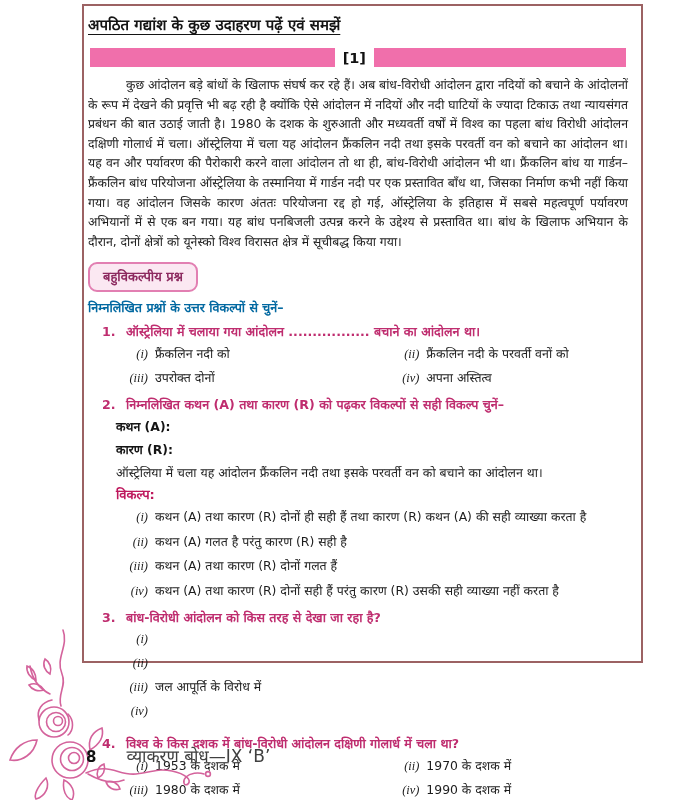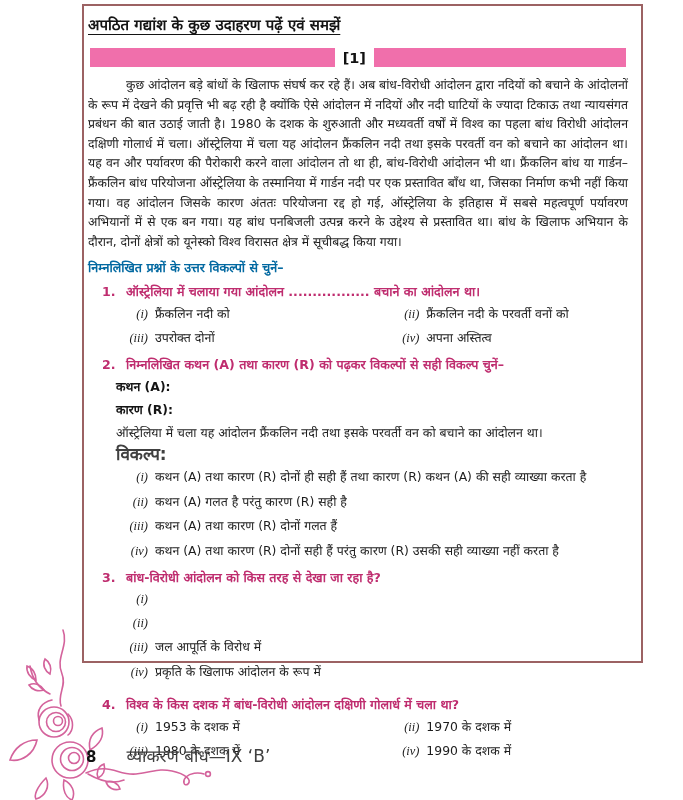--- a/index.html
+++ b/index.html
@@ -43,21 +43,21 @@
   .opts-2col{display:grid;grid-template-columns:53% 47%;padding-left:28px;}
   .opts-1col{padding-left:28px;}
   .opt{display:flex;align-items:baseline;font-size:12.4px;color:#1c1c1c;line-height:24px;}
   .opts-1col .opt{line-height:23.5px;}
   .opt-label{
     font-family:"Liberation Serif","DejaVu Serif",serif;font-style:italic;
     flex:0 0 32px;text-align:right;margin-right:7px;font-size:12.4px;
   }
   .stmt{display:flex;padding-left:28px;font-size:12.4px;line-height:23px;color:#1c1c1c;flex-direction:column;}
   .stmt-label{font-weight:bold;margin-right:8px;white-space:nowrap;color:#141414;}
-  .vikalp{padding-left:28px;color:#404040;font-weight:bold;font-size:17px;line-height:21px;}
+  .vikalp{padding-left:28px;color:#be185d;font-weight:bold;font-size:13px;line-height:21px;}
   .footer{
     position:absolute;left:86px;top:744px;display:flex;align-items:baseline;gap:30px;
   }
   .page-num{font-weight:bold;font-size:15px;color:#111;}
   .book-title{font-size:17px;color:#404040;}
   .ornament{position:absolute;left:6px;top:628px;pointer-events:none;}
 </style>
 </head>
 <body>
 
@@ -68,20 +68,23 @@
   <div class="heading">अपठित गद्यांश के कुछ उदाहरण पढ़ें एवं समझें</div>
 
   <div class="marker-row">
     <div class="bar"></div>
     <span class="marker">[1]</span>
     <div class="bar" style="flex:1.03"></div>
   </div>
 
   <p class="passage">कुछ आंदोलन बड़े बांधों के खिलाफ संघर्ष कर रहे हैं। अब बांध-विरोधी आंदोलन द्वारा नदियों को बचाने के आंदोलनों के रूप में देखने की प्रवृत्ति भी बढ़ रही है क्योंकि ऐसे आंदोलन में नदियों और नदी घाटियों के ज्यादा टिकाऊ तथा न्यायसंगत प्रबंधन की बात उठाई जाती है। 1980 के दशक के शुरुआती और मध्यवर्ती वर्षों में विश्व का पहला बांध विरोधी आंदोलन दक्षिणी गोलार्ध में चला। ऑस्ट्रेलिया में चला यह आंदोलन फ्रैंकलिन नदी तथा इसके परवर्ती वन को बचाने का आंदोलन था। यह वन और पर्यावरण की पैरोकारी करने वाला आंदोलन तो था ही, बांध-विरोधी आंदोलन भी था। फ्रैंकलिन बांध या गार्डन– फ्रैंकलिन बांध परियोजना ऑस्ट्रेलिया के तस्मानिया में गार्डन नदी पर एक प्रस्तावित बाँध था, जिसका निर्माण कभी नहीं किया गया। वह आंदोलन जिसके कारण अंततः परियोजना रद्द हो गई, ऑस्ट्रेलिया के इतिहास में सबसे महत्वपूर्ण पर्यावरण अभियानों में से एक बन गया। यह बांध पनबिजली उत्पन्न करने के उद्देश्य से प्रस्तावित था। बांध के खिलाफ अभियान के दौरान, दोनों क्षेत्रों को यूनेस्को विश्व विरासत क्षेत्र में सूचीबद्ध किया गया।</p>
 
+  <div>
+    <span class="badge">बहुविकल्पीय प्रश्न</span>
+  </div>
 
   <div class="instruction">निम्नलिखित प्रश्नों के उत्तर विकल्पों से चुनें–</div>
 
   <div class="q">
     <div class="q-head">
       <span class="q-num">1.</span>
       <span class="q-text">ऑस्ट्रेलिया में चलाया गया आंदोलन ................. बचाने का आंदोलन था।</span>
     </div>
     <div class="opts-2col">
       <div class="opt">
@@ -147,21 +150,20 @@
       </div>
       <div class="opt">
         <span class="opt-label">(ii)</span>
       </div>
       <div class="opt">
         <span class="opt-label">(iii)</span>
         <span>जल आपूर्ति के विरोध में</span>
       </div>
       <div class="opt">
         <span class="opt-label">(iv)</span>
-        <span>प्रकृति के खिलाफ आंदोलन के रूप में</span>
       </div>
     </div>
   </div>
 
   <div class="q" style="margin-top:11px;">
     <div class="q-head">
       <span class="q-num">4.</span>
       <span class="q-text">विश्व के किस दशक में बांध-विरोधी आंदोलन दक्षिणी गोलार्ध में चला था?</span>
     </div>
     <div class="opts-2col">

